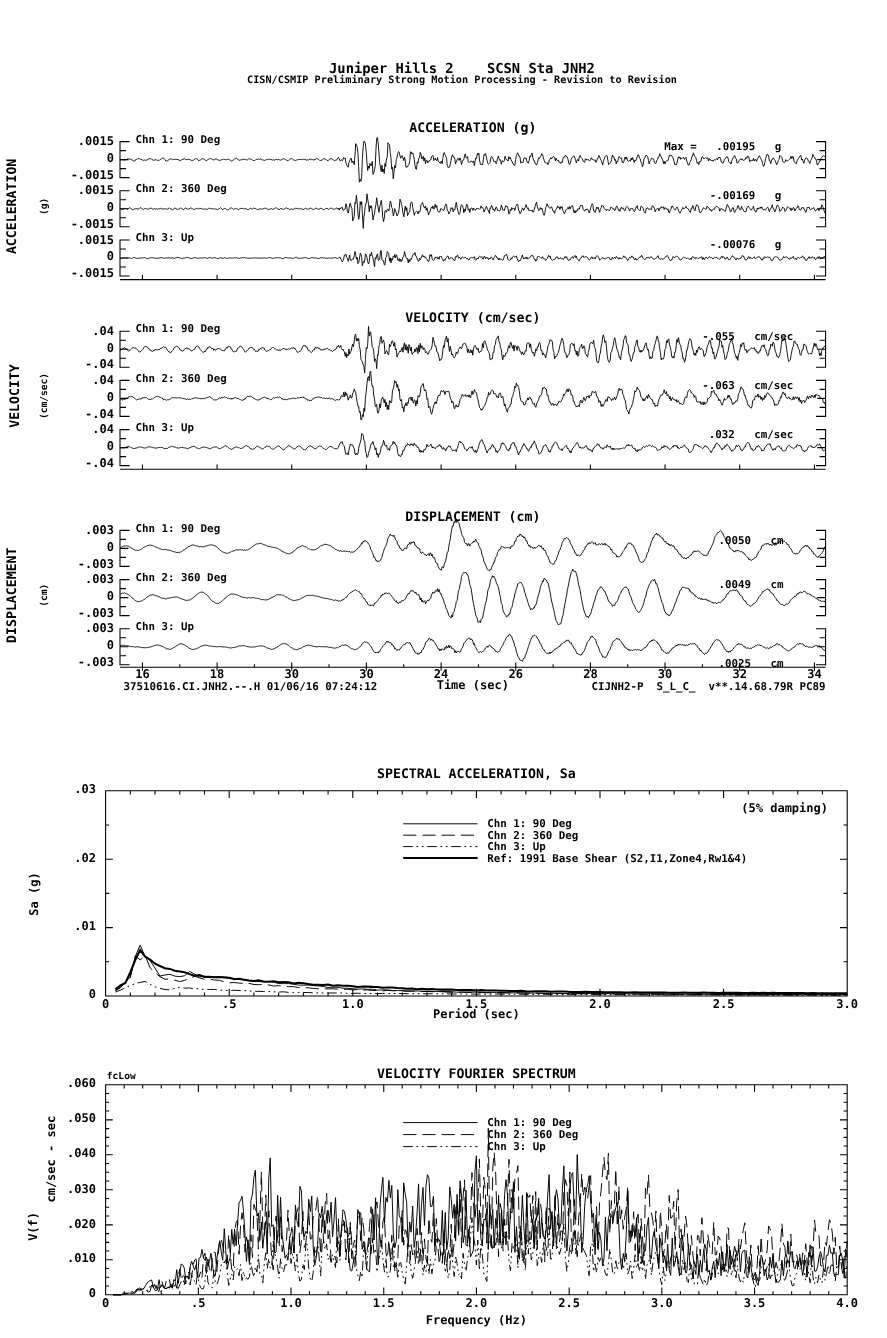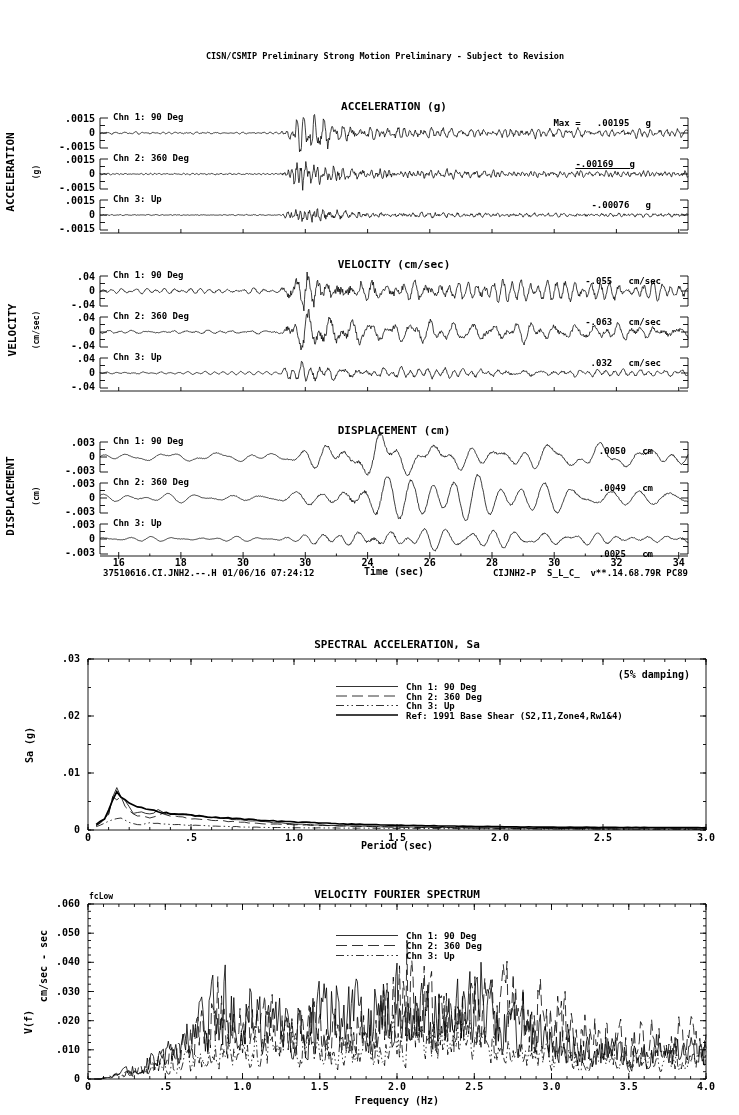--- a/index.html
+++ b/index.html
@@ -64,21 +64,22 @@
       <path d="M88 904H706V1079H88ZM88.0 1079v-3M88.0 904v3M103.5 1079v-3M103.5 904v3M118.9 1079v-3M118.9 904v3M134.4 1079v-3M134.4 904v3M149.8 1079v-3M149.8 904v3M165.3 1079v-3M165.3 904v3M180.7 1079v-3M180.7 904v3M196.1 1079v-3M196.1 904v3M211.6 1079v-3M211.6 904v3M227.0 1079v-3M227.0 904v3M242.5 1079v-3M242.5 904v3M257.9 1079v-3M257.9 904v3M273.4 1079v-3M273.4 904v3M288.9 1079v-3M288.9 904v3M304.3 1079v-3M304.3 904v3M319.8 1079v-3M319.8 904v3M335.2 1079v-3M335.2 904v3M350.7 1079v-3M350.7 904v3M366.1 1079v-3M366.1 904v3M381.6 1079v-3M381.6 904v3M397.0 1079v-3M397.0 904v3M412.5 1079v-3M412.5 904v3M427.9 1079v-3M427.9 904v3M443.4 1079v-3M443.4 904v3M458.8 1079v-3M458.8 904v3M474.3 1079v-3M474.3 904v3M489.7 1079v-3M489.7 904v3M505.2 1079v-3M505.2 904v3M520.6 1079v-3M520.6 904v3M536.1 1079v-3M536.1 904v3M551.5 1079v-3M551.5 904v3M567.0 1079v-3M567.0 904v3M582.4 1079v-3M582.4 904v3M597.9 1079v-3M597.9 904v3M613.3 1079v-3M613.3 904v3M628.8 1079v-3M628.8 904v3M644.2 1079v-3M644.2 904v3M659.7 1079v-3M659.7 904v3M675.1 1079v-3M675.1 904v3M690.6 1079v-3M690.6 904v3M706.0 1079v-3M706.0 904v3M88.0 1079v-6M88.0 904v6M165.3 1079v-6M165.3 904v6M242.5 1079v-6M242.5 904v6M319.8 1079v-6M319.8 904v6M397.0 1079v-6M397.0 904v6M474.3 1079v-6M474.3 904v6M551.5 1079v-6M551.5 904v6M628.8 1079v-6M628.8 904v6M706.0 1079v-6M706.0 904v6M88 1079.0h3M706 1079.0h-3M88 1071.7h3M706 1071.7h-3M88 1064.4h3M706 1064.4h-3M88 1057.1h3M706 1057.1h-3M88 1049.8h3M706 1049.8h-3M88 1042.5h3M706 1042.5h-3M88 1035.3h3M706 1035.3h-3M88 1028.0h3M706 1028.0h-3M88 1020.7h3M706 1020.7h-3M88 1013.4h3M706 1013.4h-3M88 1006.1h3M706 1006.1h-3M88 998.8h3M706 998.8h-3M88 991.5h3M706 991.5h-3M88 984.2h3M706 984.2h-3M88 976.9h3M706 976.9h-3M88 969.6h3M706 969.6h-3M88 962.3h3M706 962.3h-3M88 955.0h3M706 955.0h-3M88 947.8h3M706 947.8h-3M88 940.5h3M706 940.5h-3M88 933.2h3M706 933.2h-3M88 925.9h3M706 925.9h-3M88 918.6h3M706 918.6h-3M88 911.3h3M706 911.3h-3M88 904.0h3M706 904.0h-3M88 1079.0h6M706 1079.0h-6M88 1049.8h6M706 1049.8h-6M88 1020.7h6M706 1020.7h-6M88 991.5h6M706 991.5h-6M88 962.3h6M706 962.3h-6M88 933.2h6M706 933.2h-6M88 904.0h6M706 904.0h-6" fill="none" stroke="#000" stroke-width="0.9"></path>
       <path d="M94.2 1079.0L95.4 1079.0L96.7 1079.0L97.9 1079.0L99.1 1079.0L100.4 1079.0L101.6 1078.7L102.8 1077.7L104.1 1077.4L105.3 1077.8L106.5 1077.6L107.8 1077.5L109.0 1077.6L110.2 1077.8L111.5 1077.7L112.7 1077.4L114.0 1074.3L115.2 1074.2L116.4 1073.2L117.7 1074.6L118.9 1074.4L120.1 1073.6L121.4 1071.1L122.6 1069.2L123.8 1067.9L125.1 1067.2L126.3 1066.6L127.6 1071.5L128.8 1074.9L130.0 1075.6L131.3 1074.5L132.5 1066.4L133.7 1073.0L135.0 1070.5L136.2 1073.0L137.4 1073.7L138.7 1073.7L139.9 1072.3L141.1 1073.4L142.4 1070.0L143.6 1073.6L144.9 1066.3L146.1 1067.8L147.3 1058.0L148.6 1069.4L149.8 1060.1L151.0 1053.4L152.3 1054.1L153.5 1056.5L154.7 1064.8L156.0 1063.3L157.2 1065.9L158.5 1055.5L159.7 1051.1L160.9 1054.7L162.2 1058.4L163.4 1054.1L164.6 1064.2L165.9 1048.4L167.1 1047.8L168.3 1041.2L169.6 1048.6L170.8 1050.2L172.0 1047.5L173.3 1055.4L174.5 1051.3L175.8 1044.4L177.0 1053.4L178.2 1062.1L179.5 1063.0L180.7 1049.2L181.9 1040.8L183.2 1034.0L184.4 1043.2L185.6 1050.1L186.9 1023.9L188.1 1041.9L189.4 1057.6L190.6 1051.6L191.8 1047.7L193.1 1024.5L194.3 1037.0L195.5 1024.2L196.8 1038.1L198.0 1018.8L199.2 1002.4L200.5 1000.2L201.7 996.9L202.9 1009.4L204.2 1029.6L205.4 1051.3L206.7 1033.2L207.9 1051.8L209.1 1000.5L210.4 995.1L211.6 981.2L212.8 975.1L214.1 1013.5L215.3 1010.7L216.5 1033.8L217.8 1018.3L219.0 1040.2L220.3 1026.4L221.5 1017.7L222.7 1045.0L224.0 981.8L225.2 964.9L226.4 1022.1L227.7 1020.6L228.9 1044.1L230.1 1043.3L231.4 996.1L232.6 1030.9L233.8 997.6L235.1 1028.9L236.3 1038.3L237.6 1048.5L238.8 1045.8L240.0 1050.1L241.3 1032.5L242.5 1044.8L243.7 1030.6L245.0 1044.0L246.2 1004.1L247.4 1017.1L248.7 1022.6L249.9 988.6L251.2 992.4L252.4 1025.8L253.6 1030.5L254.9 1026.0L256.1 1028.0L257.3 999.4L258.6 1009.7L259.8 996.6L261.0 1039.2L262.3 1054.4L263.5 1048.1L264.7 1037.6L266.0 1011.1L267.2 1014.8L268.5 1005.3L269.7 1015.7L270.9 1027.9L272.2 1012.5L273.4 1008.5L274.6 1018.6L275.9 1001.8L277.1 1030.8L278.3 1017.1L279.6 998.1L280.8 1031.7L282.1 1036.2L283.3 1035.4L284.5 1026.2L285.8 1008.1L287.0 1009.5L288.2 1015.9L289.5 1028.6L290.7 1048.7L291.9 1058.5L293.2 1059.2L294.4 1051.9L295.6 1047.8L296.9 1045.7L298.1 1008.0L299.4 1011.9L300.6 1010.6L301.8 1041.1L303.1 1034.5L304.3 1042.1L305.5 1057.1L306.8 1059.2L308.0 1059.8L309.2 1028.6L310.5 1007.4L311.7 1033.4L313.0 998.2L314.2 1041.6L315.4 1053.5L316.7 1004.7L317.9 991.4L319.1 981.2L320.4 1019.6L321.6 997.9L322.8 1001.8L324.1 983.7L325.3 998.2L326.5 987.8L327.8 1029.2L329.0 1039.9L330.3 1034.1L331.5 991.4L332.7 1013.1L334.0 1015.7L335.2 1035.2L336.4 985.7L337.7 995.3L338.9 1002.1L340.1 1039.5L341.4 1018.4L342.6 1026.8L343.9 1005.0L345.1 1039.5L346.3 1030.7L347.6 1010.0L348.8 986.6L350.0 1029.1L351.3 1003.5L352.5 989.6L353.7 1021.1L355.0 988.2L356.2 978.9L357.4 981.5L358.7 1005.3L359.9 1005.4L361.2 996.8L362.4 1038.5L363.6 1032.7L364.9 1034.5L366.1 1033.2L367.3 1037.4L368.6 1008.7L369.8 1045.6L371.0 1010.4L372.3 1041.3L373.5 1031.6L374.8 989.1L376.0 998.7L377.2 1015.2L378.5 1003.5L379.7 1034.1L380.9 995.3L382.2 1024.7L383.4 984.0L384.6 996.7L385.9 1035.6L387.1 1029.0L388.3 991.8L389.6 1036.3L390.8 1024.1L392.1 1047.3L393.3 1044.9L394.5 1041.5L395.8 976.5L397.0 963.1L398.2 1026.4L399.5 1008.5L400.7 1031.4L401.9 1038.4L403.2 1015.9L404.4 1016.6L405.7 1007.2L406.9 1041.3L408.1 1003.3L409.4 1020.5L410.6 1007.9L411.8 1039.8L413.1 1015.3L414.3 1023.8L415.5 996.0L416.8 1036.0L418.0 1008.5L419.2 1030.9L420.5 995.3L421.7 983.0L423.0 996.6L424.2 1032.8L425.4 1009.2L426.7 1010.9L427.9 984.8L429.1 1043.7L430.4 1022.1L431.6 1043.6L432.8 1049.4L434.1 1025.9L435.3 996.1L436.6 1023.1L437.8 1041.2L439.0 993.8L440.3 1035.3L441.5 1032.3L442.7 1033.0L444.0 1015.7L445.2 1038.8L446.4 1015.6L447.7 1014.0L448.9 998.5L450.1 1032.1L451.4 1014.4L452.6 1029.2L453.9 1032.6L455.1 1025.6L456.3 998.3L457.6 978.9L458.8 1024.3L460.0 1009.7L461.3 1038.2L462.5 1001.7L463.7 991.4L465.0 999.5L466.2 1024.1L467.5 1019.2L468.7 990.6L469.9 971.5L471.2 1021.9L472.4 1042.6L473.6 1026.3L474.9 989.1L476.1 979.3L477.3 977.2L478.6 1011.0L479.8 1016.7L481.0 962.2L482.3 994.2L483.5 1003.4L484.8 1043.8L486.0 1032.1L487.2 1005.4L488.5 990.7L489.7 987.9L490.9 979.8L492.2 1000.9L493.4 1014.4L494.6 1011.0L495.9 1045.6L497.1 1014.9L498.4 1041.3L499.6 1027.1L500.8 1033.4L502.1 1054.8L503.3 1049.5L504.5 1014.3L505.8 1042.3L507.0 1015.4L508.2 1011.0L509.5 1013.1L510.7 1015.3L511.9 1012.1L513.2 1006.2L514.4 1001.9L515.7 1021.0L516.9 1049.5L518.1 1057.9L519.4 1044.6L520.6 1050.7L521.8 1029.9L523.1 991.8L524.3 1025.1L525.5 1034.6L526.8 1020.8L528.0 1025.5L529.3 1029.7L530.5 1014.7L531.7 1051.2L533.0 1027.7L534.2 1030.5L535.4 1052.2L536.7 1042.0L537.9 1042.4L539.1 1022.5L540.4 1014.5L541.6 1045.3L542.8 1048.8L544.1 1030.8L545.3 1026.5L546.6 1037.8L547.8 1044.5L549.0 1056.9L550.3 1032.1L551.5 1038.4L552.7 1052.5L554.0 1046.3L555.2 1056.9L556.4 1036.9L557.7 1058.3L558.9 1062.8L560.2 1031.7L561.4 1055.6L562.6 1051.8L563.9 1043.1L565.1 1055.3L566.3 1063.2L567.6 1037.8L568.8 1029.3L570.0 1048.8L571.3 1060.7L572.5 1058.6L573.7 1036.7L575.0 1055.2L576.2 1053.9L577.5 1065.8L578.7 1051.3L579.9 1056.3L581.2 1045.2L582.4 1063.0L583.6 1050.2L584.9 1060.2L586.1 1044.6L587.3 1036.8L588.6 1041.9L589.8 1060.2L591.1 1058.6L592.3 1066.6L593.5 1056.9L594.8 1051.0L596.0 1064.6L597.2 1048.7L598.5 1054.7L599.7 1044.4L600.9 1063.1L602.2 1043.2L603.4 1059.8L604.6 1053.1L605.9 1037.0L607.1 1056.8L608.4 1041.6L609.6 1053.6L610.8 1047.8L612.1 1038.5L613.3 1042.9L614.5 1046.3L615.8 1040.3L617.0 1059.8L618.2 1044.6L619.5 1042.1L620.7 1041.7L622.0 1063.0L623.2 1065.0L624.4 1047.2L625.7 1054.7L626.9 1062.9L628.1 1063.9L629.4 1060.2L630.6 1068.7L631.8 1071.2L633.1 1059.1L634.3 1045.9L635.5 1049.1L636.8 1063.2L638.0 1057.6L639.3 1066.7L640.5 1063.7L641.7 1047.6L643.0 1056.8L644.2 1044.3L645.4 1059.7L646.7 1067.8L647.9 1068.4L649.1 1068.3L650.4 1065.9L651.6 1050.1L652.9 1063.3L654.1 1047.6L655.3 1045.5L656.6 1052.7L657.8 1050.0L659.0 1043.4L660.3 1043.0L661.5 1056.3L662.7 1057.3L664.0 1051.0L665.2 1055.4L666.4 1047.9L667.7 1054.5L668.9 1062.9L670.2 1054.5L671.4 1050.2L672.6 1064.2L673.9 1043.7L675.1 1047.7L676.3 1038.4L677.6 1040.1L678.8 1059.2L680.0 1059.4L681.3 1055.9L682.5 1047.3L683.8 1042.9L685.0 1047.9L686.2 1056.4L687.5 1060.0L688.7 1046.3L689.9 1046.1L691.2 1037.5L692.4 1044.4L693.6 1043.7L694.9 1061.9L696.1 1062.3L697.3 1061.9L698.6 1062.2L699.8 1046.1L701.1 1044.3L702.3 1051.0L703.5 1063.9L704.8 1040.6L706.0 1048.3" fill="none" stroke="#000" stroke-width="0.8"></path>
       <path d="M94.2 1079.0L95.4 1079.0L96.7 1079.0L97.9 1079.0L99.1 1079.0L100.4 1079.0L101.6 1078.8L102.8 1078.4L104.1 1078.5L105.3 1078.3L106.5 1077.7L107.8 1076.8L109.0 1076.0L110.2 1076.2L111.5 1077.2L112.7 1076.2L114.0 1074.8L115.2 1074.1L116.4 1074.5L117.7 1075.5L118.9 1073.7L120.1 1074.9L121.4 1074.7L122.6 1076.0L123.8 1076.8L125.1 1076.0L126.3 1071.1L127.6 1071.3L128.8 1073.9L130.0 1071.0L131.3 1075.1L132.5 1076.3L133.7 1068.8L135.0 1067.7L136.2 1072.1L137.4 1072.7L138.7 1066.4L139.9 1064.8L141.1 1066.0L142.4 1072.7L143.6 1072.4L144.9 1067.3L146.1 1069.8L147.3 1073.5L148.6 1063.0L149.8 1057.6L151.0 1065.4L152.3 1062.0L153.5 1063.3L154.7 1070.0L156.0 1063.6L157.2 1065.9L158.5 1055.8L159.7 1065.0L160.9 1054.1L162.2 1050.0L163.4 1049.1L164.6 1064.4L165.9 1064.2L167.1 1059.9L168.3 1064.9L169.6 1047.1L170.8 1044.2L172.0 1061.2L173.3 1049.3L174.5 1057.1L175.8 1061.4L177.0 1047.8L178.2 1043.4L179.5 1043.9L180.7 1059.6L181.9 1045.6L183.2 1031.6L184.4 1032.1L185.6 1038.5L186.9 1045.2L188.1 1047.9L189.4 1052.6L190.6 1028.8L191.8 1044.3L193.1 1057.7L194.3 1059.8L195.5 1026.7L196.8 1018.6L198.0 1016.9L199.2 1045.3L200.5 1020.7L201.7 1010.6L202.9 1020.4L204.2 1043.5L205.4 1030.8L206.7 1037.1L207.9 1054.6L209.1 1029.0L210.4 1047.9L211.6 1003.6L212.8 1007.2L214.1 1011.1L215.3 1041.0L216.5 1019.3L217.8 976.6L219.0 1023.5L220.3 1029.8L221.5 995.8L222.7 1028.0L224.0 1008.9L225.2 1027.8L226.4 1048.9L227.7 1058.3L228.9 1024.1L230.1 1013.3L231.4 1033.8L232.6 1039.7L233.8 1014.0L235.1 1043.1L236.3 1038.0L237.6 1037.7L238.8 1032.7L240.0 1008.4L241.3 1032.0L242.5 1027.3L243.7 1020.7L245.0 1044.2L246.2 1013.9L247.4 1009.9L248.7 1006.1L249.9 1043.8L251.2 1033.8L252.4 1009.5L253.6 1039.5L254.9 1035.5L256.1 1023.3L257.3 1009.5L258.6 1032.6L259.8 1032.2L261.0 1013.9L262.3 1012.7L263.5 1005.7L264.7 996.1L266.0 1023.7L267.2 1045.4L268.5 1011.6L269.7 1035.9L270.9 1004.0L272.2 994.4L273.4 1032.3L274.6 1024.7L275.9 1050.4L277.1 1047.6L278.3 1045.4L279.6 1049.0L280.8 1052.4L282.1 1015.5L283.3 1049.6L284.5 1024.4L285.8 1015.7L287.0 1019.8L288.2 1050.0L289.5 1032.7L290.7 1052.4L291.9 1018.6L293.2 1036.4L294.4 1049.1L295.6 1057.0L296.9 1035.2L298.1 1015.7L299.4 1009.0L300.6 1033.8L301.8 1014.5L303.1 1023.3L304.3 1041.5L305.5 1046.5L306.8 1035.2L308.0 1021.1L309.2 1005.6L310.5 1035.8L311.7 1009.4L313.0 1005.0L314.2 1001.6L315.4 1021.2L316.7 1030.8L317.9 1041.6L319.1 1018.0L320.4 1013.9L321.6 1044.0L322.8 1048.8L324.1 1033.0L325.3 1051.8L326.5 1029.4L327.8 1055.7L329.0 1052.3L330.3 1056.2L331.5 1049.0L332.7 1021.4L334.0 1022.2L335.2 1008.8L336.4 1037.7L337.7 1024.7L338.9 1026.4L340.1 1048.7L341.4 1052.9L342.6 1037.1L343.9 1045.8L345.1 1040.4L346.3 1051.4L347.6 1023.7L348.8 1041.9L350.0 1051.1L351.3 1027.1L352.5 1050.3L353.7 1032.4L355.0 1049.2L356.2 1053.1L357.4 1014.7L358.7 1031.5L359.9 1035.2L361.2 1011.0L362.4 1043.2L363.6 1015.5L364.9 1039.0L366.1 1053.8L367.3 1043.1L368.6 1052.8L369.8 1023.7L371.0 1043.6L372.3 1055.7L373.5 1040.3L374.8 1048.7L376.0 1020.2L377.2 1048.2L378.5 1035.2L379.7 1007.7L380.9 1000.3L382.2 1031.2L383.4 990.5L384.6 1040.0L385.9 997.5L387.1 983.2L388.3 1037.5L389.6 1038.4L390.8 1024.9L392.1 1019.8L393.3 977.1L394.5 1002.9L395.8 1016.4L397.0 1001.0L398.2 1001.8L399.5 965.8L400.7 1016.8L401.9 1028.6L403.2 981.1L404.4 991.2L405.7 1036.0L406.9 940.3L408.1 1026.8L409.4 1042.0L410.6 974.2L411.8 960.4L413.1 978.6L414.3 1022.7L415.5 1047.2L416.8 1002.9L418.0 1009.5L419.2 1042.6L420.5 1016.0L421.7 1039.8L423.0 999.0L424.2 966.1L425.4 1015.9L426.7 991.1L427.9 1007.3L429.1 981.4L430.4 978.2L431.6 971.4L432.8 1030.8L434.1 1021.7L435.3 1040.8L436.6 1052.4L437.8 1048.8L439.0 994.9L440.3 997.8L441.5 995.7L442.7 1019.0L444.0 996.2L445.2 1040.5L446.4 993.0L447.7 1041.2L448.9 1001.4L450.1 1000.1L451.4 1010.5L452.6 1029.4L453.9 1051.7L455.1 1005.2L456.3 1031.2L457.6 1006.7L458.8 1009.9L460.0 1013.8L461.3 1037.9L462.5 994.4L463.7 1041.4L465.0 1012.0L466.2 1035.0L467.5 1025.5L468.7 1034.1L469.9 992.4L471.2 983.0L472.4 988.0L473.6 1013.4L474.9 976.6L476.1 1031.8L477.3 1042.4L478.6 999.4L479.8 1032.7L481.0 1047.3L482.3 1014.3L483.5 1002.2L484.8 977.9L486.0 997.2L487.2 989.4L488.5 991.3L489.7 998.5L490.9 988.7L492.2 979.6L493.4 1018.5L494.6 1039.7L495.9 1028.6L497.1 1005.5L498.4 1040.3L499.6 1003.0L500.8 993.1L502.1 977.4L503.3 964.6L504.5 978.2L505.8 983.0L507.0 961.1L508.2 1027.9L509.5 1000.5L510.7 1022.1L511.9 1005.8L513.2 974.2L514.4 1022.5L515.7 988.3L516.9 1018.4L518.1 1008.2L519.4 1024.4L520.6 1014.3L521.8 1007.5L523.1 988.8L524.3 1035.7L525.5 1025.6L526.8 1033.4L528.0 1009.8L529.3 1042.2L530.5 1021.7L531.7 1011.8L533.0 1044.4L534.2 1015.5L535.4 1030.8L536.7 1046.7L537.9 990.1L539.1 996.2L540.4 979.1L541.6 1008.1L542.8 1010.1L544.1 1017.5L545.3 1030.4L546.6 1009.1L547.8 1046.8L549.0 1051.6L550.3 1009.2L551.5 1025.6L552.7 1047.2L554.0 1038.5L555.2 1020.1L556.4 1034.5L557.7 996.2L558.9 1015.3L560.2 1014.2L561.4 1001.1L562.6 1041.9L563.9 1002.4L565.1 991.3L566.3 1039.9L567.6 1024.2L568.8 1042.1L570.0 1031.1L571.3 1013.3L572.5 1022.1L573.7 1043.6L575.0 1046.0L576.2 1029.6L577.5 1046.5L578.7 1056.5L579.9 1062.0L581.2 1029.5L582.4 1030.2L583.6 1046.4L584.9 1014.8L586.1 1031.6L587.3 1050.6L588.6 1059.0L589.8 1028.8L591.1 1036.8L592.3 1043.5L593.5 1044.8L594.8 1018.4L596.0 1045.7L597.2 1045.5L598.5 1030.1L599.7 1031.5L600.9 1038.3L602.2 1058.4L603.4 1055.6L604.6 1059.7L605.9 1023.2L607.1 1023.4L608.4 1055.8L609.6 1045.0L610.8 1049.1L612.1 1060.3L613.3 1041.1L614.5 1050.7L615.8 1032.6L617.0 1040.6L618.2 1031.5L619.5 1024.5L620.7 1019.0L622.0 1044.6L623.2 1055.6L624.4 1059.9L625.7 1037.5L626.9 1059.7L628.1 1066.3L629.4 1066.1L630.6 1061.8L631.8 1038.1L633.1 1055.3L634.3 1030.0L635.5 1052.4L636.8 1054.0L638.0 1049.6L639.3 1041.8L640.5 1021.6L641.7 1023.9L643.0 1029.0L644.2 1052.3L645.4 1059.4L646.7 1052.0L647.9 1056.9L649.1 1051.5L650.4 1037.8L651.6 1019.3L652.9 1036.6L654.1 1039.3L655.3 1056.2L656.6 1031.8L657.8 1056.0L659.0 1028.4L660.3 1051.4L661.5 1052.1L662.7 1048.5L664.0 1045.7L665.2 1053.5L666.4 1045.1L667.7 1057.0L668.9 1044.0L670.2 1053.4L671.4 1036.4L672.6 1051.3L673.9 1054.4L675.1 1037.4L676.3 1055.8L677.6 1040.0L678.8 1016.7L680.0 1028.9L681.3 1029.3L682.5 1029.7L683.8 1054.7L685.0 1055.0L686.2 1053.9L687.5 1034.7L688.7 1038.0L689.9 1027.0L691.2 1016.5L692.4 1019.2L693.6 1027.6L694.9 1045.2L696.1 1031.1L697.3 1057.3L698.6 1057.5L699.8 1038.3L701.1 1054.5L702.3 1061.2L703.5 1047.3L704.8 1046.9L706.0 1034.4" fill="none" stroke="#000" stroke-width="0.8" stroke-dasharray="11 5"></path>
       <path d="M94.2 1079.0L95.4 1079.0L96.7 1079.0L97.9 1079.0L99.1 1079.0L100.4 1079.0L101.6 1078.8L102.8 1078.6L104.1 1078.0L105.3 1077.8L106.5 1077.8L107.8 1077.6L109.0 1077.7L110.2 1077.0L111.5 1075.7L112.7 1075.3L114.0 1076.1L115.2 1075.0L116.4 1075.0L117.7 1074.2L118.9 1074.2L120.1 1073.4L121.4 1074.7L122.6 1074.9L123.8 1075.8L125.1 1072.1L126.3 1070.5L127.6 1072.9L128.8 1070.3L130.0 1074.2L131.3 1072.1L132.5 1074.3L133.7 1076.3L135.0 1075.1L136.2 1072.4L137.4 1073.5L138.7 1073.8L139.9 1073.1L141.1 1072.8L142.4 1071.8L143.6 1071.7L144.9 1072.9L146.1 1068.3L147.3 1072.8L148.6 1073.7L149.8 1070.5L151.0 1068.0L152.3 1063.7L153.5 1071.1L154.7 1064.6L156.0 1063.4L157.2 1060.1L158.5 1070.9L159.7 1062.5L160.9 1065.6L162.2 1067.7L163.4 1070.7L164.6 1060.7L165.9 1069.1L167.1 1072.9L168.3 1074.0L169.6 1073.9L170.8 1068.1L172.0 1051.1L173.3 1068.6L174.5 1071.0L175.8 1072.5L177.0 1073.3L178.2 1058.4L179.5 1069.3L180.7 1070.5L181.9 1067.2L183.2 1061.9L184.4 1054.0L185.6 1051.2L186.9 1052.5L188.1 1049.8L189.4 1060.9L190.6 1071.2L191.8 1066.3L193.1 1061.7L194.3 1066.5L195.5 1055.6L196.8 1058.5L198.0 1057.2L199.2 1063.1L200.5 1053.8L201.7 1067.1L202.9 1059.6L204.2 1066.0L205.4 1065.0L206.7 1066.1L207.9 1063.8L209.1 1052.3L210.4 1060.0L211.6 1064.3L212.8 1055.6L214.1 1059.9L215.3 1045.7L216.5 1061.4L217.8 1061.7L219.0 1069.1L220.3 1052.2L221.5 1044.0L222.7 1057.3L224.0 1048.7L225.2 1056.7L226.4 1056.3L227.7 1034.2L228.9 1044.5L230.1 1048.4L231.4 1056.4L232.6 1065.2L233.8 1048.7L235.1 1057.6L236.3 1060.1L237.6 1054.2L238.8 1054.2L240.0 1045.2L241.3 1035.0L242.5 1052.9L243.7 1044.6L245.0 1050.4L246.2 1059.1L247.4 1045.2L248.7 1062.2L249.9 1067.6L251.2 1066.0L252.4 1052.9L253.6 1058.0L254.9 1036.4L256.1 1037.1L257.3 1056.9L258.6 1066.1L259.8 1067.9L261.0 1060.4L262.3 1039.0L263.5 1048.9L264.7 1035.0L266.0 1048.4L267.2 1063.4L268.5 1036.3L269.7 1033.8L270.9 1041.4L272.2 1036.7L273.4 1049.6L274.6 1045.9L275.9 1052.0L277.1 1045.6L278.3 1050.3L279.6 1056.2L280.8 1029.5L282.1 1035.7L283.3 1050.4L284.5 1026.6L285.8 1021.9L287.0 1018.1L288.2 1028.7L289.5 1023.0L290.7 1033.5L291.9 1022.4L293.2 1050.2L294.4 1037.5L295.6 1033.5L296.9 1056.6L298.1 1062.3L299.4 1067.2L300.6 1059.6L301.8 1064.8L303.1 1037.7L304.3 1043.6L305.5 1057.8L306.8 1040.6L308.0 1031.6L309.2 1044.8L310.5 1031.1L311.7 1045.4L313.0 1040.3L314.2 1060.2L315.4 1049.4L316.7 1046.0L317.9 1033.8L319.1 1049.5L320.4 1060.1L321.6 1048.1L322.8 1064.1L324.1 1063.6L325.3 1058.7L326.5 1043.7L327.8 1036.0L329.0 1059.2L330.3 1051.8L331.5 1065.8L332.7 1052.8L334.0 1052.2L335.2 1060.6L336.4 1066.4L337.7 1069.9L338.9 1053.4L340.1 1038.1L341.4 1037.6L342.6 1060.6L343.9 1065.3L345.1 1057.9L346.3 1051.2L347.6 1042.4L348.8 1054.3L350.0 1039.3L351.3 1044.0L352.5 1062.6L353.7 1054.4L355.0 1059.9L356.2 1046.5L357.4 1061.7L358.7 1049.6L359.9 1061.5L361.2 1053.0L362.4 1052.1L363.6 1038.0L364.9 1031.3L366.1 1035.1L367.3 1045.4L368.6 1046.5L369.8 1041.9L371.0 1060.5L372.3 1053.7L373.5 1065.3L374.8 1058.6L376.0 1038.9L377.2 1052.5L378.5 1063.7L379.7 1047.5L380.9 1053.0L382.2 1062.3L383.4 1060.9L384.6 1065.6L385.9 1044.4L387.1 1053.7L388.3 1059.7L389.6 1049.4L390.8 1041.7L392.1 1031.2L393.3 1014.8L394.5 1029.5L395.8 1037.8L397.0 1054.1L398.2 1033.4L399.5 1058.6L400.7 1036.7L401.9 1044.7L403.2 1061.7L404.4 1064.5L405.7 1067.9L406.9 1037.5L408.1 1033.5L409.4 1032.5L410.6 1041.9L411.8 1033.6L413.1 1037.7L414.3 1026.6L415.5 1033.5L416.8 1032.0L418.0 1040.5L419.2 1027.9L420.5 1031.6L421.7 1026.6L423.0 1032.5L424.2 1051.1L425.4 1058.9L426.7 1036.0L427.9 1041.5L429.1 1030.6L430.4 1035.0L431.6 1056.7L432.8 1028.6L434.1 1024.1L435.3 1051.1L436.6 1041.7L437.8 1059.1L439.0 1029.4L440.3 1045.1L441.5 1026.2L442.7 1049.9L444.0 1046.6L445.2 1022.9L446.4 1024.8L447.7 1054.7L448.9 1048.4L450.1 1043.7L451.4 1052.0L452.6 1037.8L453.9 1035.8L455.1 1038.9L456.3 1047.1L457.6 1020.6L458.8 1050.8L460.0 1047.3L461.3 1025.1L462.5 1022.2L463.7 1036.3L465.0 1040.6L466.2 1045.3L467.5 1040.3L468.7 1030.1L469.9 1019.9L471.2 1048.9L472.4 1059.4L473.6 1052.0L474.9 1036.8L476.1 1045.6L477.3 1036.3L478.6 1024.9L479.8 1045.0L481.0 1033.3L482.3 1037.9L483.5 1031.0L484.8 1027.6L486.0 1040.6L487.2 1043.2L488.5 1045.6L489.7 1054.2L490.9 1063.0L492.2 1037.7L493.4 1036.3L494.6 1059.7L495.9 1053.2L497.1 1060.7L498.4 1047.9L499.6 1051.2L500.8 1047.5L502.1 1048.5L503.3 1055.7L504.5 1061.6L505.8 1063.2L507.0 1052.9L508.2 1040.8L509.5 1050.5L510.7 1062.2L511.9 1061.3L513.2 1050.6L514.4 1058.4L515.7 1052.2L516.9 1050.3L518.1 1049.0L519.4 1057.9L520.6 1051.7L521.8 1044.5L523.1 1061.7L524.3 1058.4L525.5 1050.8L526.8 1065.5L528.0 1056.9L529.3 1045.6L530.5 1056.9L531.7 1052.9L533.0 1059.7L534.2 1047.0L535.4 1059.6L536.7 1050.4L537.9 1066.3L539.1 1053.8L540.4 1053.3L541.6 1046.1L542.8 1062.8L544.1 1052.6L545.3 1047.0L546.6 1043.0L547.8 1047.3L549.0 1057.0L550.3 1065.8L551.5 1070.6L552.7 1055.8L554.0 1067.1L555.2 1061.3L556.4 1049.4L557.7 1056.6L558.9 1048.3L560.2 1045.5L561.4 1045.2L562.6 1051.7L563.9 1047.1L565.1 1049.6L566.3 1059.3L567.6 1063.9L568.8 1049.5L570.0 1058.1L571.3 1051.9L572.5 1067.1L573.7 1068.7L575.0 1051.9L576.2 1066.1L577.5 1060.2L578.7 1070.4L579.9 1069.9L581.2 1070.3L582.4 1054.3L583.6 1064.6L584.9 1067.5L586.1 1070.7L587.3 1065.6L588.6 1071.4L589.8 1068.9L591.1 1058.3L592.3 1066.8L593.5 1062.9L594.8 1051.3L596.0 1049.5L597.2 1051.6L598.5 1061.4L599.7 1058.6L600.9 1056.8L602.2 1053.5L603.4 1054.8L604.6 1052.3L605.9 1064.0L607.1 1058.1L608.4 1055.6L609.6 1062.9L610.8 1055.8L612.1 1049.5L613.3 1064.8L614.5 1054.4L615.8 1064.3L617.0 1068.3L618.2 1065.9L619.5 1068.7L620.7 1058.3L622.0 1053.1L623.2 1058.7L624.4 1061.0L625.7 1060.9L626.9 1064.8L628.1 1069.3L629.4 1072.8L630.6 1063.6L631.8 1067.6L633.1 1066.9L634.3 1055.5L635.5 1055.6L636.8 1058.4L638.0 1059.9L639.3 1055.6L640.5 1052.7L641.7 1065.6L643.0 1062.6L644.2 1062.8L645.4 1057.7L646.7 1069.1L647.9 1062.6L649.1 1058.6L650.4 1054.9L651.6 1052.5L652.9 1063.7L654.1 1068.1L655.3 1062.6L656.6 1057.6L657.8 1057.1L659.0 1066.9L660.3 1071.6L661.5 1071.1L662.7 1063.0L664.0 1061.0L665.2 1052.8L666.4 1058.2L667.7 1054.3L668.9 1049.6L670.2 1060.6L671.4 1067.2L672.6 1054.5L673.9 1061.0L675.1 1069.0L676.3 1046.4L677.6 1065.0L678.8 1069.8L680.0 1064.4L681.3 1069.0L682.5 1062.3L683.8 1066.7L685.0 1069.1L686.2 1057.4L687.5 1066.9L688.7 1061.3L689.9 1054.2L691.2 1062.2L692.4 1054.6L693.6 1053.9L694.9 1061.1L696.1 1067.3L697.3 1053.8L698.6 1056.4L699.8 1057.6L701.1 1057.3L702.3 1050.5L703.5 1064.7L704.8 1065.1L706.0 1051.6" fill="none" stroke="#000" stroke-width="0.8" stroke-dasharray="8 3 1.5 3 1.5 3"></path>
       <path d="M336 935.5H398" fill="none" stroke="#000" stroke-width="0.8"></path>
       <path d="M336 945.5H398" fill="none" stroke="#000" stroke-width="0.8" stroke-dasharray="11 5"></path>
       <path d="M336 955.5H398" fill="none" stroke="#000" stroke-width="0.8" stroke-dasharray="8 3 1.5 3 1.5 3"></path>
     </svg>
 
   <div id="hdr">
-    <div class="h2">CISN/CSMIP Preliminary Strong Motion Preliminary - Subject to Revision</div>
+    <div class="h1">Juniper Hills 2    SCSN Sta JNH2</div>
+    <div class="h2">CISN/CSMIP Preliminary Strong Motion Processing - Revision to Revision</div>
   </div>
 
   <div class="t f11 v" style="left:10px;top:172px">ACCELERATION</div>
   <div class="t f8 v" style="left:37px;top:172px">(g)</div>
   <div class="t f11 v" style="left:12px;top:330px">VELOCITY</div>
   <div class="t f8 v" style="left:37px;top:330px">(cm/sec)</div>
   <div class="t f11 v" style="left:10px;top:496px">DISPLACEMENT</div>
   <div class="t f8 v" style="left:37px;top:496px">(cm)</div>
 
   <div class="t f11 c" style="left:394px;top:101px">ACCELERATION (g)</div>
@@ -104,21 +105,21 @@
 
 <div class="t f10 ra" style="left: 40px; width: 55px; top: 114px;">.0015</div>
     <div class="t f10 ra" style="left: 40px; width: 55px; top: 128px;">0</div>
     <div class="t f10 ra" style="left: 40px; width: 55px; top: 142px;">-.0015</div>
     <div class="t f9" style="left: 113px; top: 113px;">Chn 1: 90 Deg</div>
     <div class="t f9" style="right: 88px; top: 119px;">Max =   .00195   g</div>
     <div class="t f10 ra" style="left: 40px; width: 55px; top: 155px;">.0015</div>
     <div class="t f10 ra" style="left: 40px; width: 55px; top: 169px;">0</div>
     <div class="t f10 ra" style="left: 40px; width: 55px; top: 183px;">-.0015</div>
     <div class="t f9" style="left: 113px; top: 154px;">Chn 2: 360 Deg</div>
-    <div class="t f9" style="right: 104px; top: 160px; text-decoration: underline;">-.00169   g</div>
+    <div class="t f9" style="right: 88px; top: 160px;">-.00169   g</div>
     <div class="t f10 ra" style="left: 40px; width: 55px; top: 196px;">.0015</div>
     <div class="t f10 ra" style="left: 40px; width: 55px; top: 210px;">0</div>
     <div class="t f10 ra" style="left: 40px; width: 55px; top: 224px;">-.0015</div>
     <div class="t f9" style="left: 113px; top: 195px;">Chn 3: Up</div>
     <div class="t f9" style="right: 88px; top: 201px;">-.00076   g</div>
     <div class="t f10 ra" style="left: 40px; width: 55px; top: 272px;">.04</div>
     <div class="t f10 ra" style="left: 40px; width: 55px; top: 286px;">0</div>
     <div class="t f10 ra" style="left: 40px; width: 55px; top: 300px;">-.04</div>
     <div class="t f9" style="left: 113px; top: 271px;">Chn 1: 90 Deg</div>
     <div class="t f9" style="right: 78px; top: 277px;">-.055   cm/sec</div>

